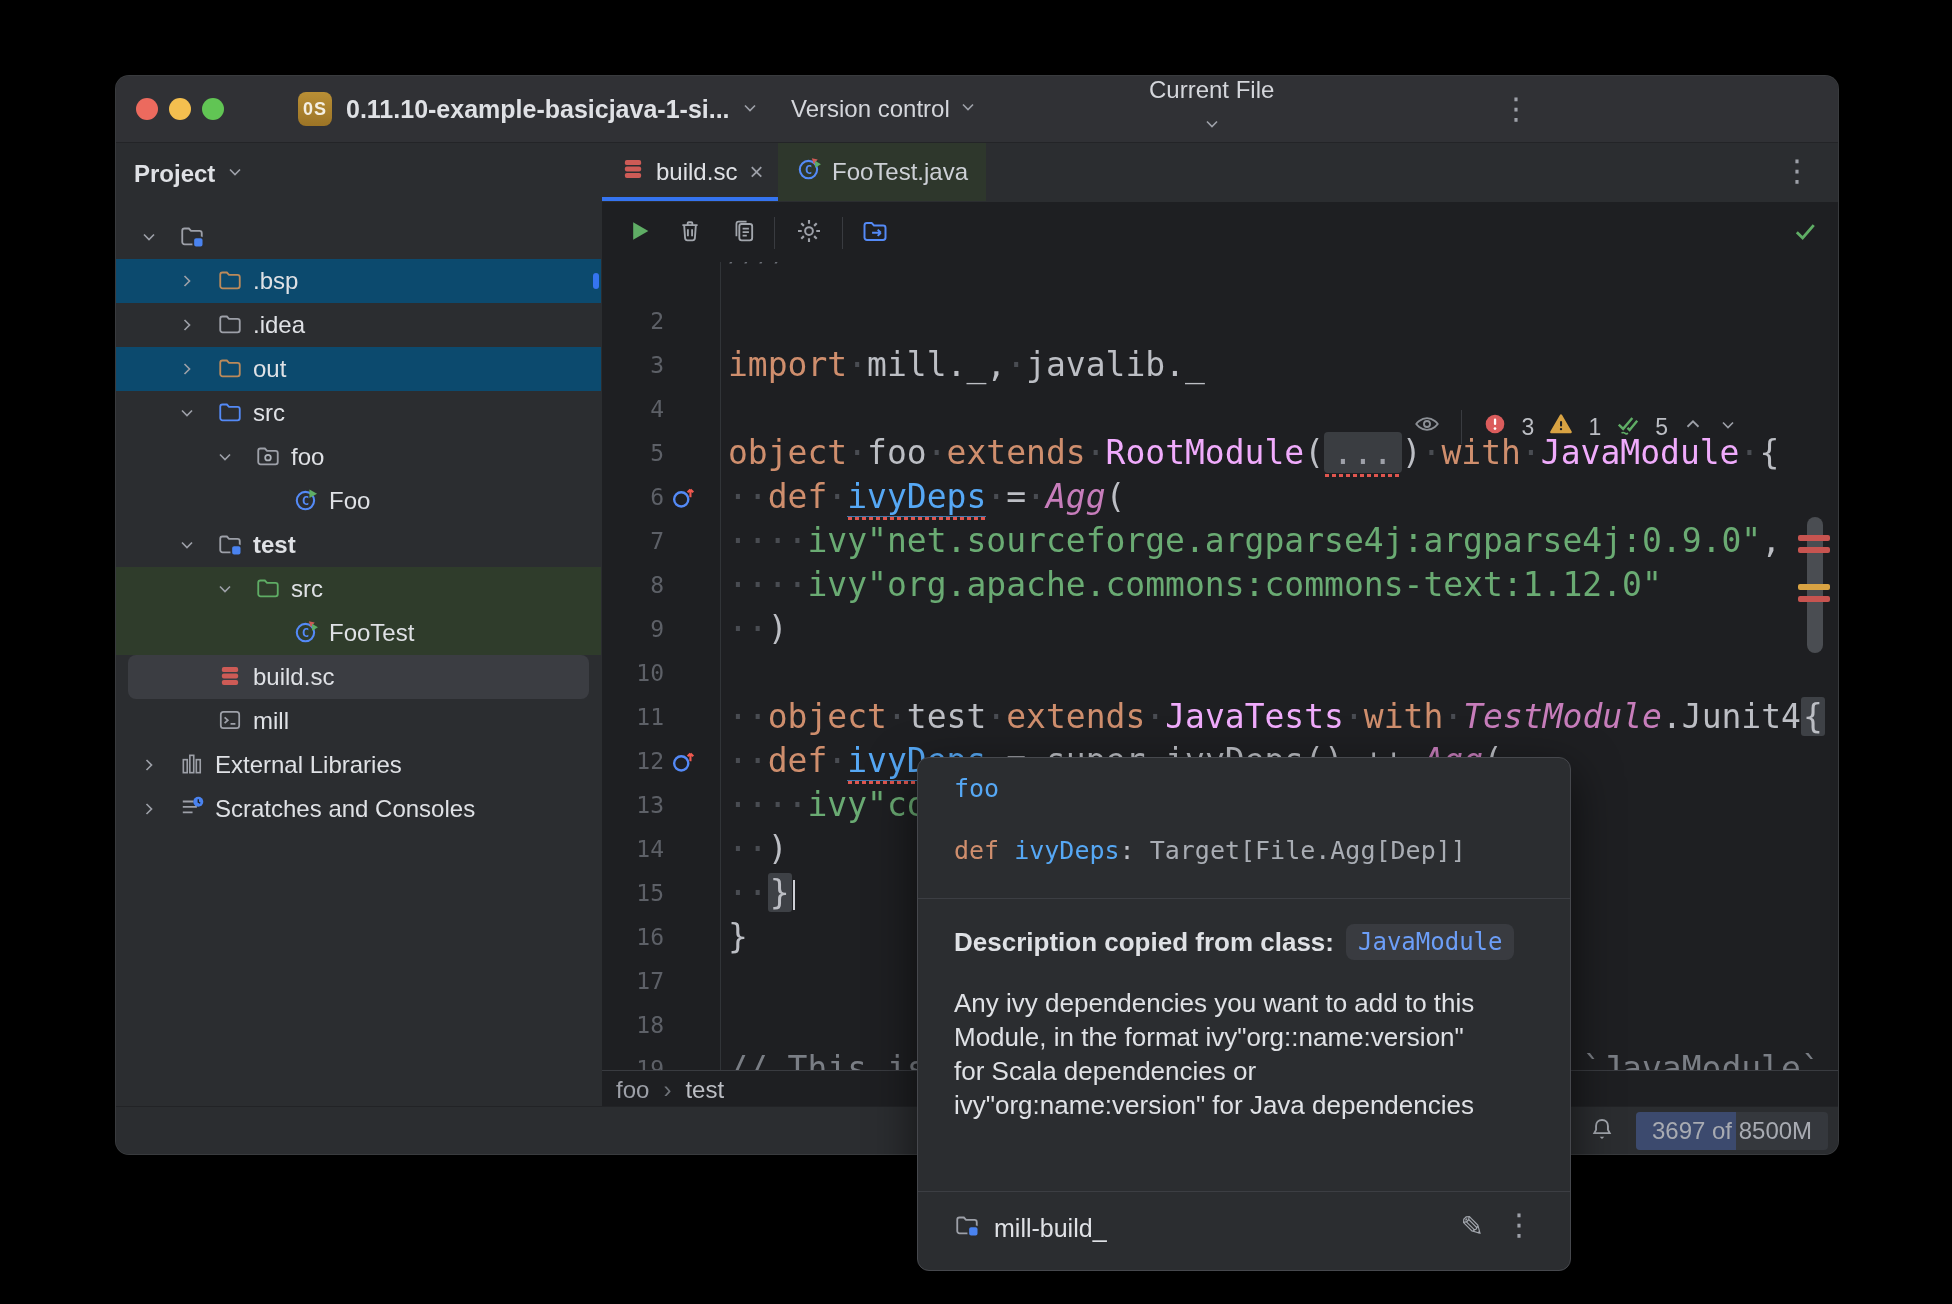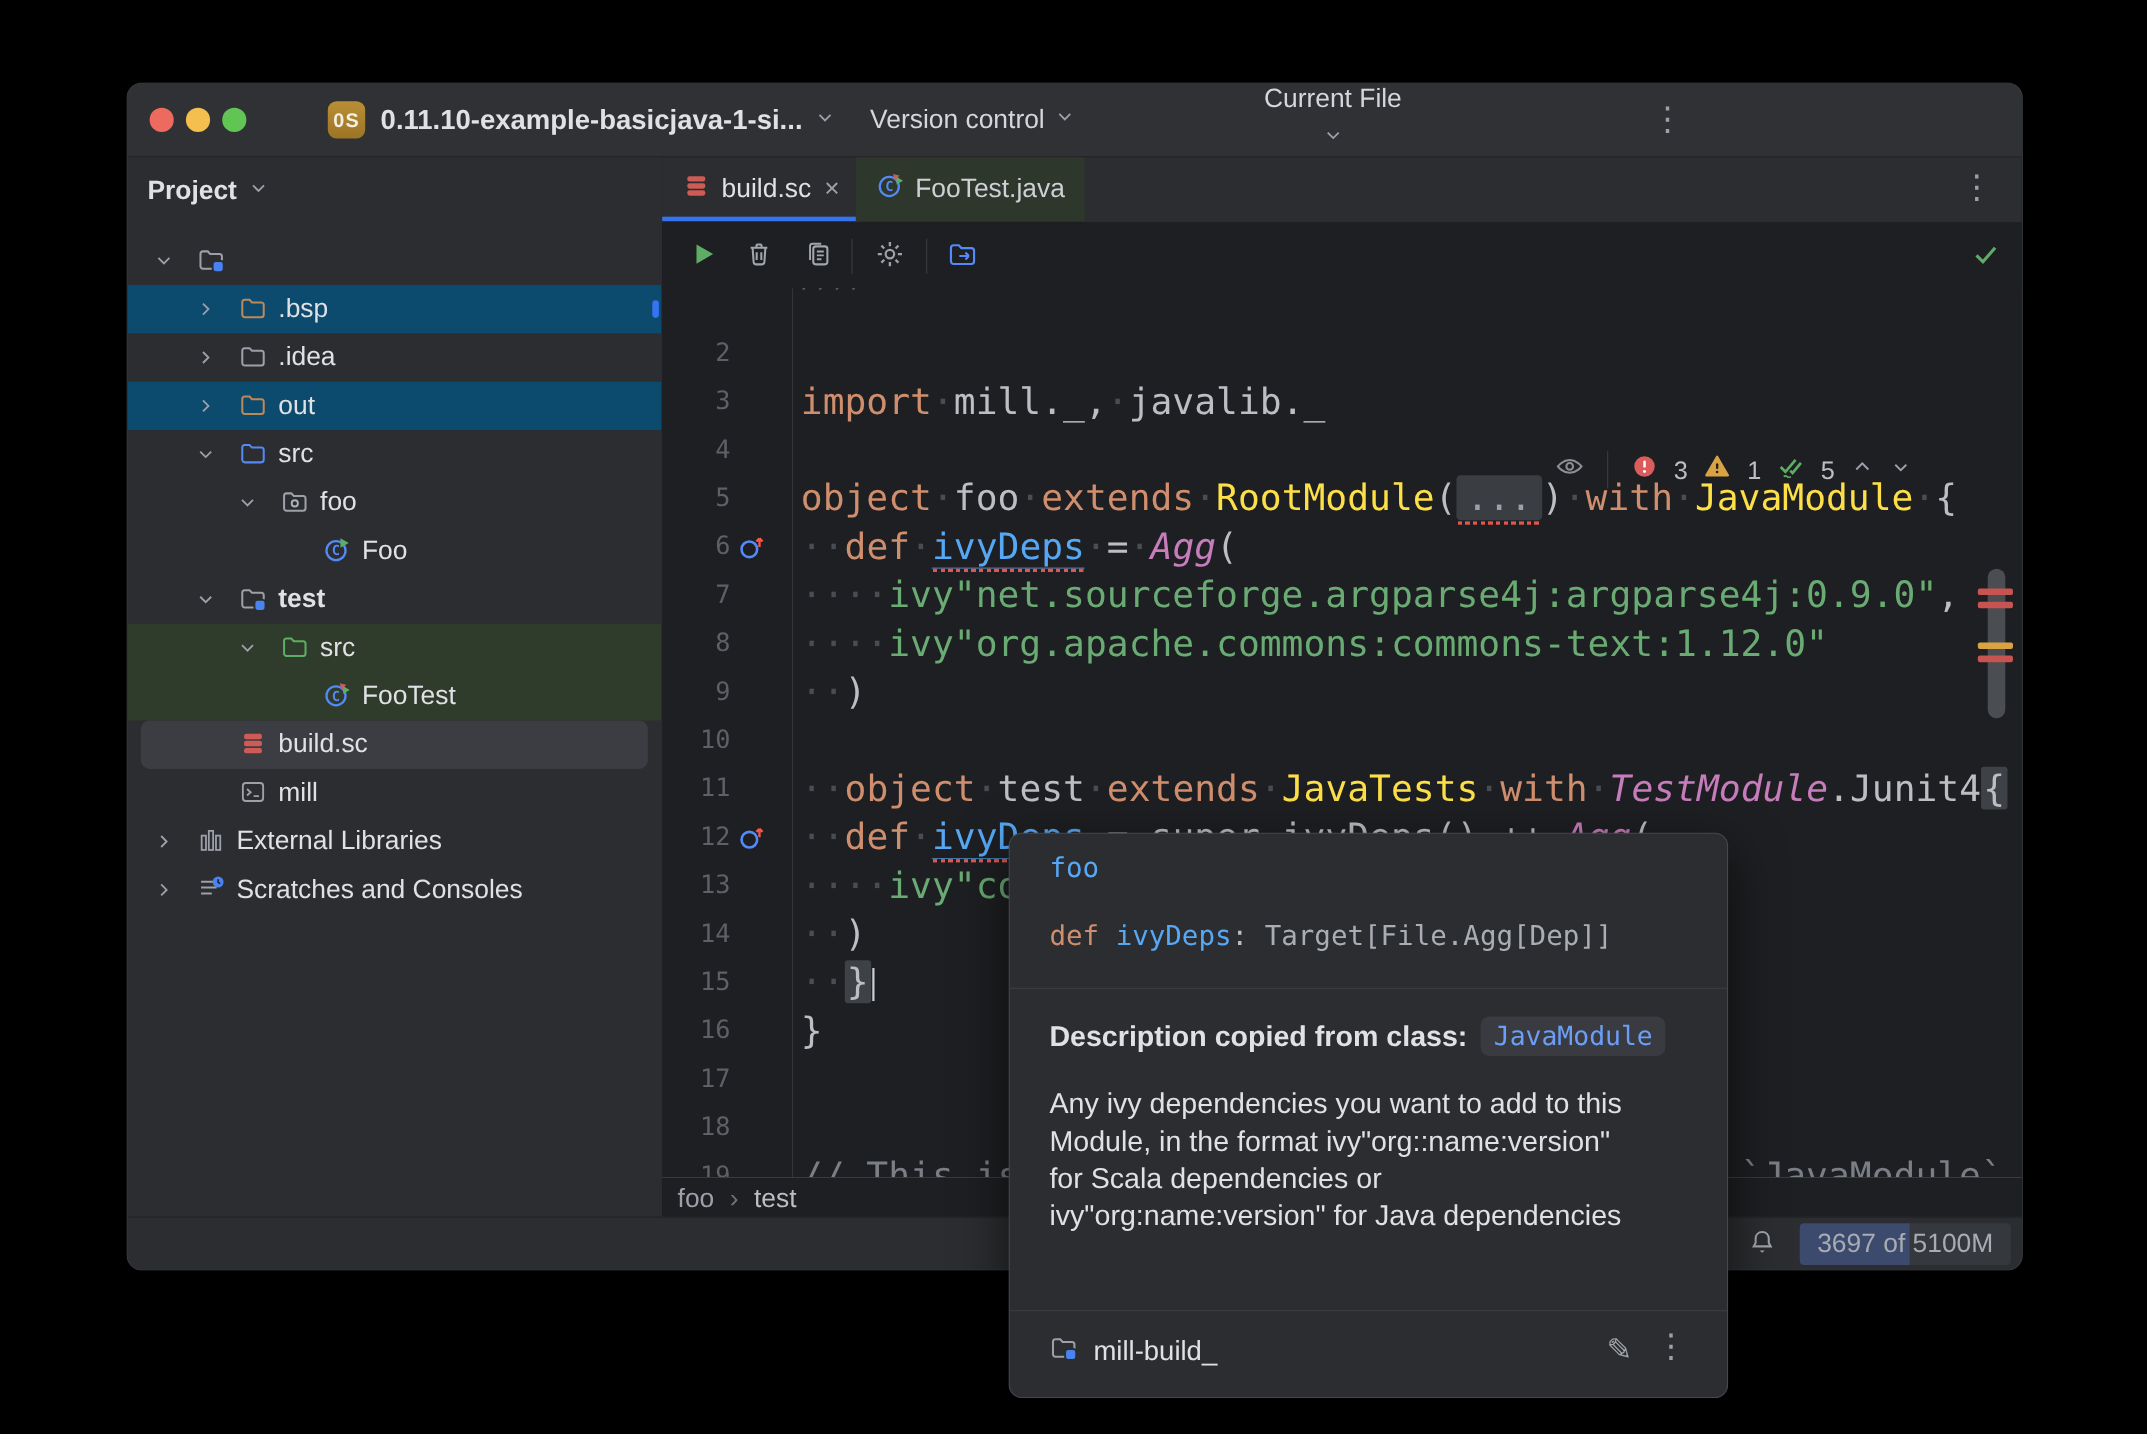--- a/index.html
+++ b/index.html
@@ -56,21 +56,21 @@
   .mono, #gutter, #code-lines{font-family:"DejaVu Sans Mono",monospace;}
   #gutter{position:absolute;left:0;top:37px;width:62px;text-align:right;color:#5d6067;font-size:23px;}
   #gutter .gn{height:44px;line-height:44px;}
   #code-lines{position:absolute;left:126px;top:37px;font-size:33px;}
   #code-lines .cl{height:44px;line-height:44px;white-space:pre;}
   .gut-ic{position:absolute;left:68px;width:26px;height:26px;}
   #gutter-sep{position:absolute;left:118px;top:0;width:1px;height:100%;background:#313438;}
   #partial-top{position:absolute;left:126px;top:-12px;height:22px;overflow:hidden;}
   #partial-top span{display:block;margin-top:-12px;font-size:25px;color:#6a6e75;font-family:"DejaVu Sans Mono",monospace;}
   .tk-kw{color:#cf8e6d;} .tk-id{color:#bcbec4;} .tk-str{color:#6aab73;}
-  .tk-type{color:#fde047;} .tk-typeI{color:#c77dbb;font-style:italic;}
+  .tk-type{color:#f0abfc;} .tk-typeI{color:#c77dbb;font-style:italic;}
   .tk-cmt{color:#7a7e85;} .tk-ws{color:#494c52;}
   .tk-fn{color:#56a8f5;border-bottom:1px solid rgba(86,168,245,.65);position:relative;}
   .tk-fold{position:relative;background:#3a3d41;border-radius:4px;padding:1px 9px;color:#9da0a8;}
   .tk-br{background:#3e4146;border-radius:3px;padding:0 2px;color:#bcbec4;}
   .squig::after{content:"";position:absolute;left:1px;right:1px;bottom:-4px;height:3px;
     background:repeating-linear-gradient(90deg,#e0564f 0 4px,transparent 4px 7px);}
   .caret{display:inline-block;width:2.5px;height:30px;background:#ced0d6;vertical-align:middle;margin-left:1px;}
   
   #inspections{position:absolute;right:100px;top:145px;height:40px;display:flex;align-items:center;gap:14px;
                font-size:23px;color:#bcbec4;}
@@ -468,21 +468,21 @@
       </div>
     </div>
 
     <div id="statusbar">
       <span id="bell"><svg width="28" height="28" viewBox="0 0 24 24" fill="none" xmlns="http://www.w3.org/2000/svg">
             <path d="M12 4.3c3.1 0 5.1 2.3 5.1 5.1v3.3l1.5 2.8H5.4l1.5-2.8V9.4c0-2.8 2-5.1 5.1-5.1z" stroke="#a2a6ad" stroke-width="1.6"></path>
             <path d="M10 18.7l2 1.8 2-1.8z" fill="#a2a6ad"></path>
           </svg></span>
       <div id="memory">
         <div class="fill"></div>
-        <div class="txt">3697 of 5100M</div>
+        <div class="txt">3697 of 8500M</div>
       </div>
     </div>
   </div>
 
   <div id="doc-popup">
     <div id="popup-title">foo</div>
     <div id="popup-signature"><span class="tk-kw">def</span><span class="tk-sp"> </span><span class="tk-fnb">ivyDeps</span><span class="tk-sp">:</span><span class="tk-sp"> </span><span class="tk-sig">Target[File.Agg[Dep]]</span></div>
     <div id="popup-div1"></div>
     <div id="popup-desc">
       <span>Description copied from class:</span>

